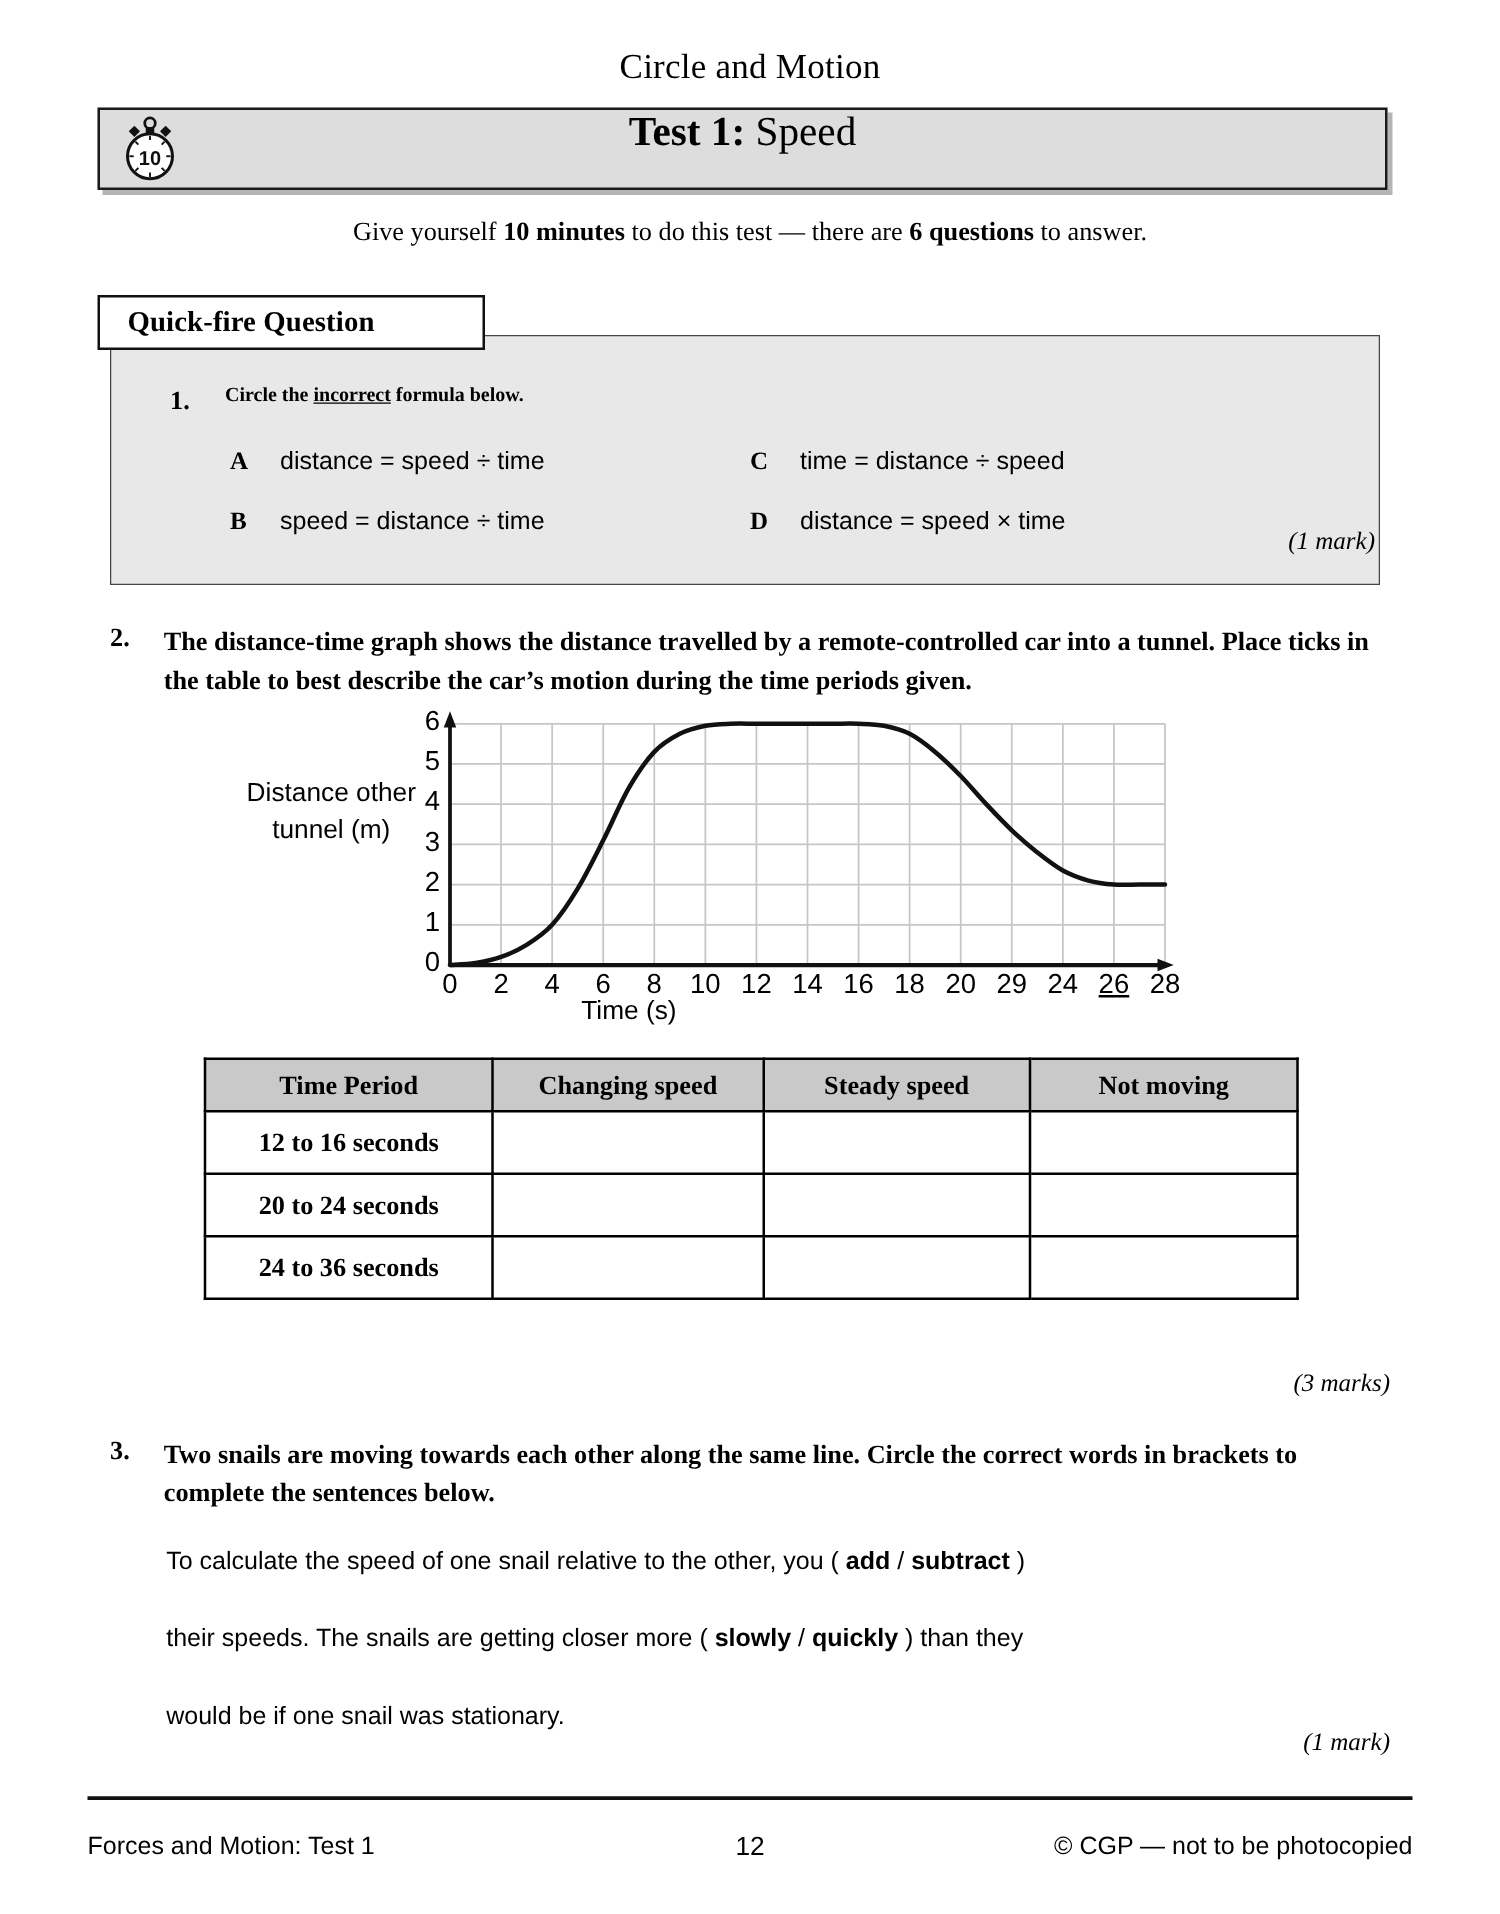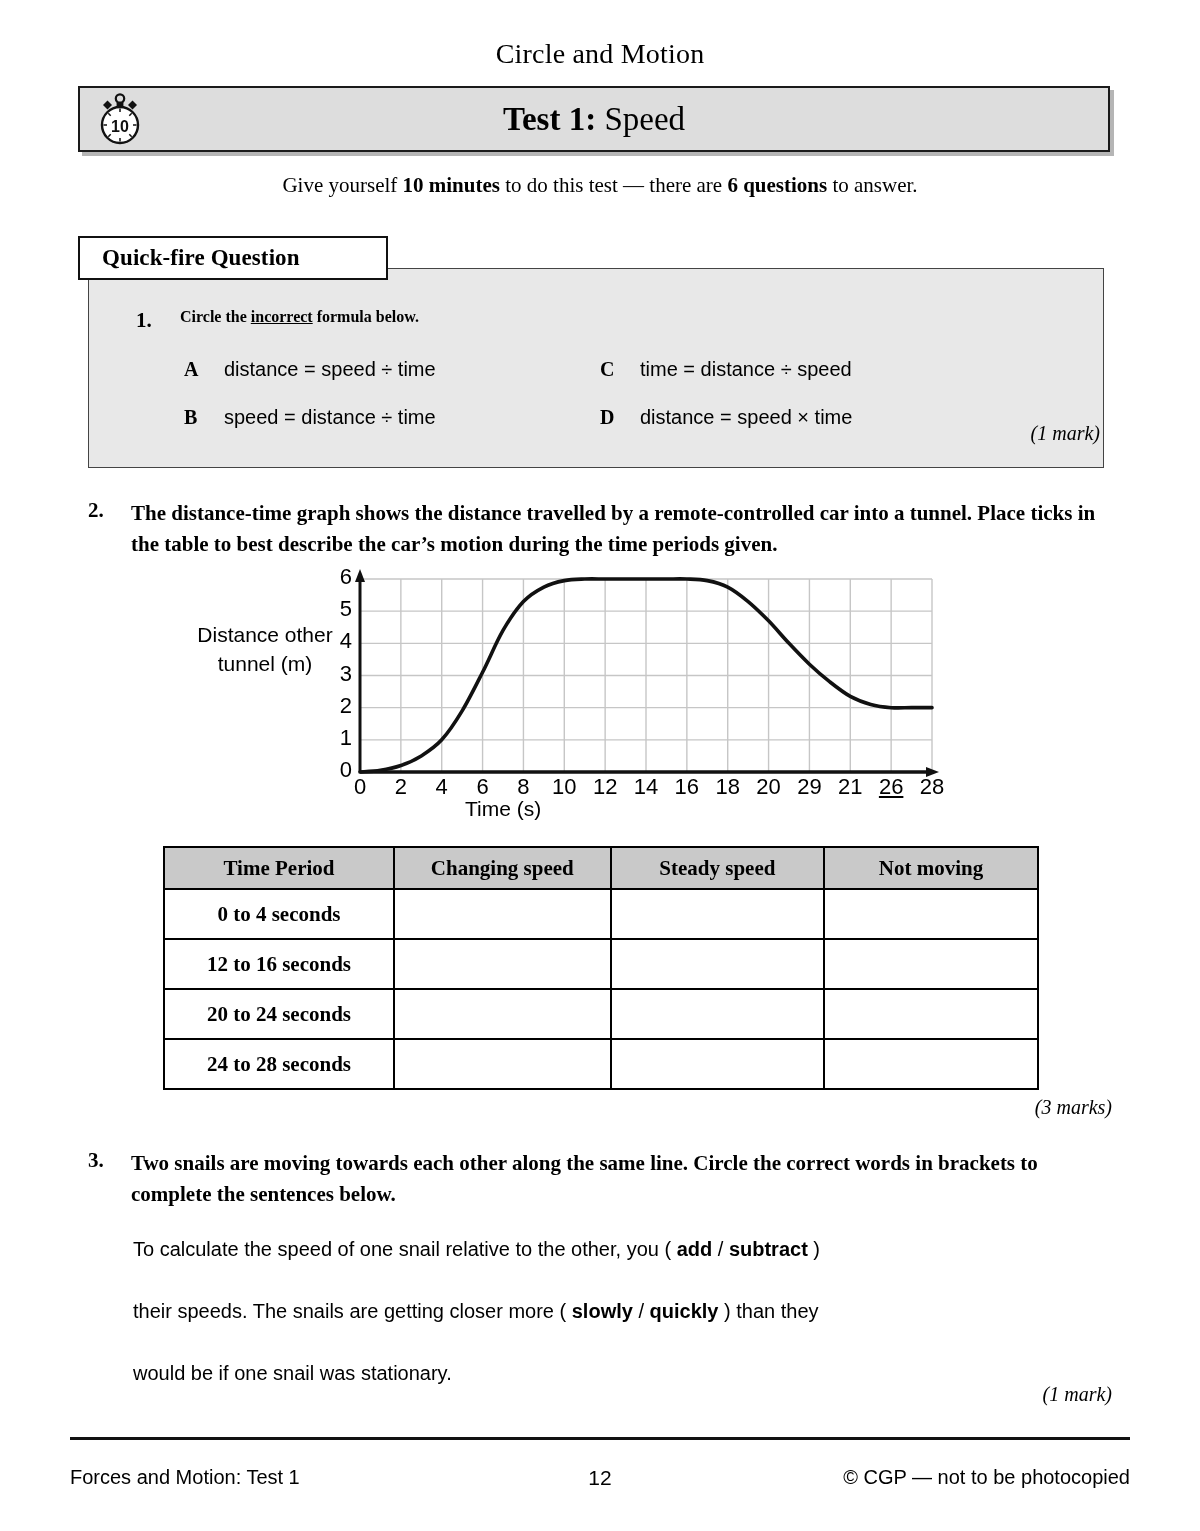--- a/index.html
+++ b/index.html
@@ -36,21 +36,21 @@
     width: 1028px;
     height: 62px;
     background: #dddddd;
     border: 2px solid #1a1a1a;
     box-shadow: 4px 4px 0 rgba(120,120,120,0.55);
   }
   .title-bar-inner {
     position: absolute;
     inset: 0;
     display: flex;
-    align-items: center;
+    align-items: flex-start;
     justify-content: center;
     border-radius: 14px;
   }
   .title-text {
     font-family: "Liberation Serif", serif;
     font-size: 33px;
     color: #000;
     white-space: nowrap;
   }
   .title-test-label { font-weight: 700; }
@@ -435,58 +435,52 @@
       <div class="tick-x" style="left: 241.714px; top: 209px;">4</div>
       <div class="tick-x" style="left: 282.571px; top: 209px;">6</div>
       <div class="tick-x" style="left: 323.429px; top: 209px;">8</div>
       <div class="tick-x" style="left: 364.286px; top: 209px;">10</div>
       <div class="tick-x" style="left: 405.143px; top: 209px;">12</div>
       <div class="tick-x" style="left: 446px; top: 209px;">14</div>
       <div class="tick-x" style="left: 486.857px; top: 209px;">16</div>
       <div class="tick-x" style="left: 527.714px; top: 209px;">18</div>
       <div class="tick-x" style="left: 568.571px; top: 209px;">20</div>
       <div class="tick-x" style="left: 609.429px; top: 209px;">29</div>
-      <div class="tick-x" style="left: 650.286px; top: 209px;">21</div>
+      <div class="tick-x" style="left: 650.286px; top: 209px;">24</div>
       <div class="tick-x" style="left: 691.143px; top: 209px; text-decoration: underline;">26</div>
       <div class="tick-x" style="left: 732px; top: 209px;">28</div>
     </div>
 
   <div class="axis-label-x">Time (s)</div>
 </div>
 
 <table class="q2-table">
   <thead>
     <tr>
       <th class="col-period">Time Period</th>
       <th class="col-opt">Changing speed</th>
       <th class="col-opt">Steady speed</th>
       <th class="col-opt">Not moving</th>
     </tr>
   </thead>
   <tbody>
     <tr>
-      <td class="rowhead">0 to 4 seconds</td>
-      <td class="blank"></td>
-      <td class="blank"></td>
-      <td class="blank"></td>
-    </tr>
-    <tr>
       <td class="rowhead">12 to 16 seconds</td>
       <td class="blank"></td>
       <td class="blank"></td>
       <td class="blank"></td>
     </tr>
     <tr>
       <td class="rowhead">20 to 24 seconds</td>
       <td class="blank"></td>
       <td class="blank"></td>
       <td class="blank"></td>
     </tr>
     <tr>
-      <td class="rowhead">24 to 28 seconds</td>
+      <td class="rowhead">24 to 36 seconds</td>
       <td class="blank"></td>
       <td class="blank"></td>
       <td class="blank"></td>
     </tr>
   </tbody>
 </table>
 
 <div class="marks marks-q2">(3 marks)</div>
 
 <div class="q3-number">3.</div>

